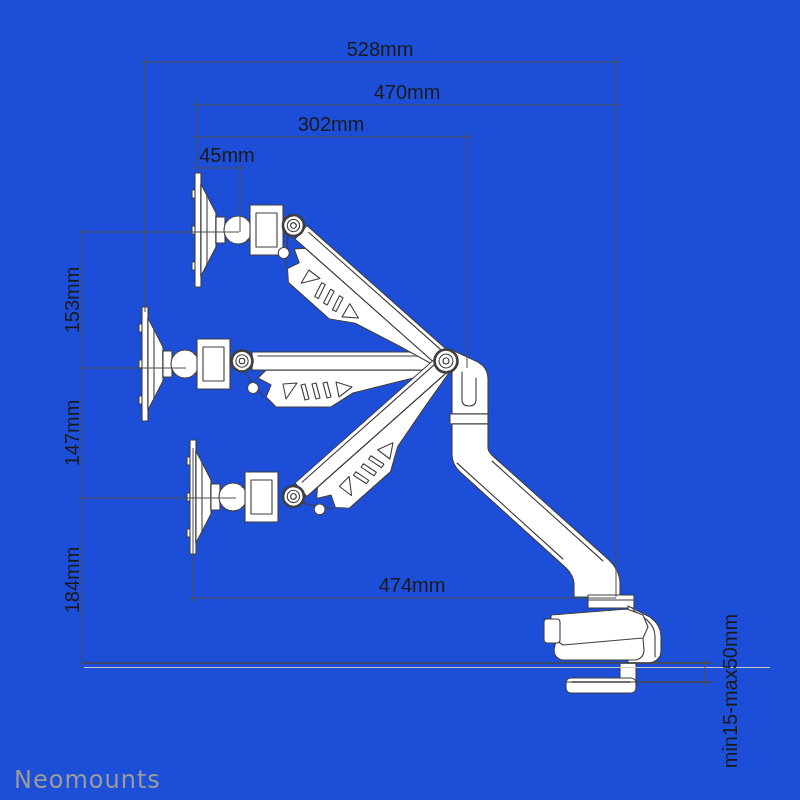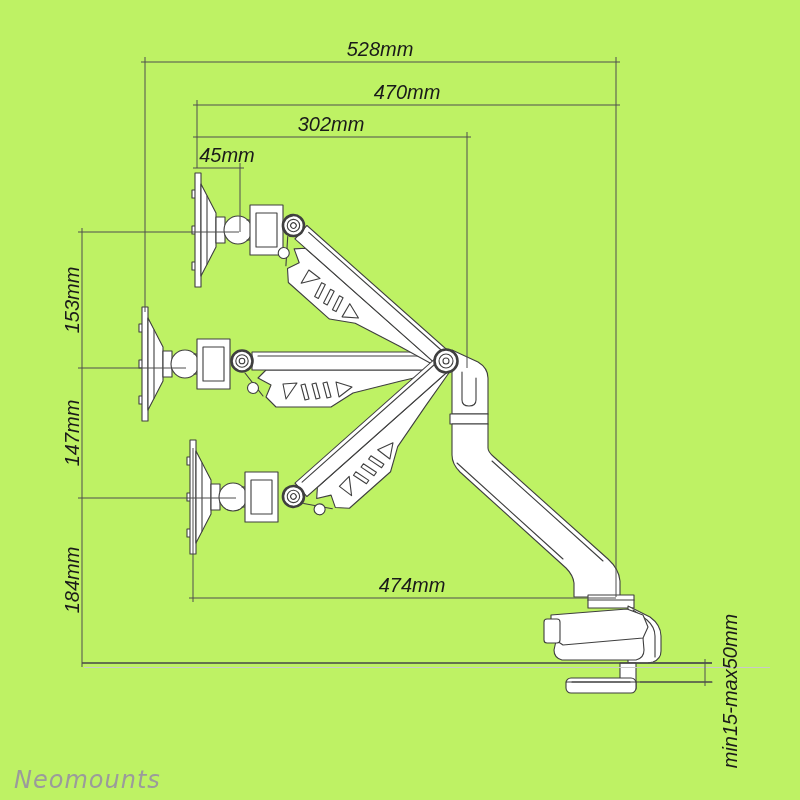--- a/index.html
+++ b/index.html
@@ -1,17 +1,17 @@
 <!DOCTYPE html>
 <html><head>
 <meta charset="utf-8">
 <style>
   html,body{margin:0;padding:0;background:#ffffff;}
-  .stage{position:relative;width:800px;height:800px;background:#bef264;overflow:hidden;
-         font-family:"Liberation Sans",sans-serif;font-style:italic;}
+  .stage{position:relative;width:800px;height:800px;background:#1d4ed8;overflow:hidden;
+         font-family:"Liberation Sans",sans-serif;}
   svg text{font-family:"Liberation Sans",sans-serif;font-size:20px;fill:#1a1a1a;}
   svg text.logo{font-family:"DejaVu Sans",sans-serif;font-size:24px;font-weight:500;
                 fill:#9b9b9b;letter-spacing:1px;}
   .draw{stroke:#3f3f3f;stroke-width:1.1;fill:none;stroke-linejoin:round;stroke-linecap:round;}
   .fillw{fill:#ffffff;}
   .dim{stroke:#4f4f4f;stroke-width:1;fill:none;}
   .desk{stroke:#474747;stroke-width:1.5;fill:none;}
   .deskshadow{stroke:#c9c9c9;stroke-width:1;fill:none;}
   .bold{stroke-width:2.6;}
 </style>

